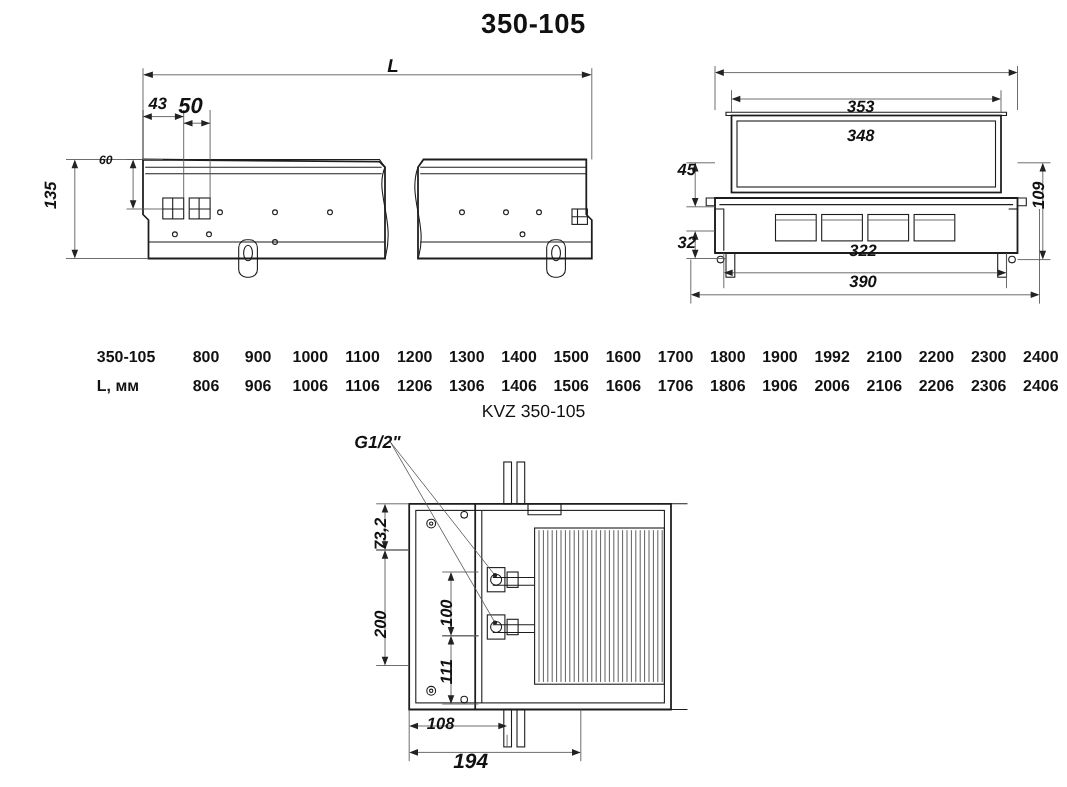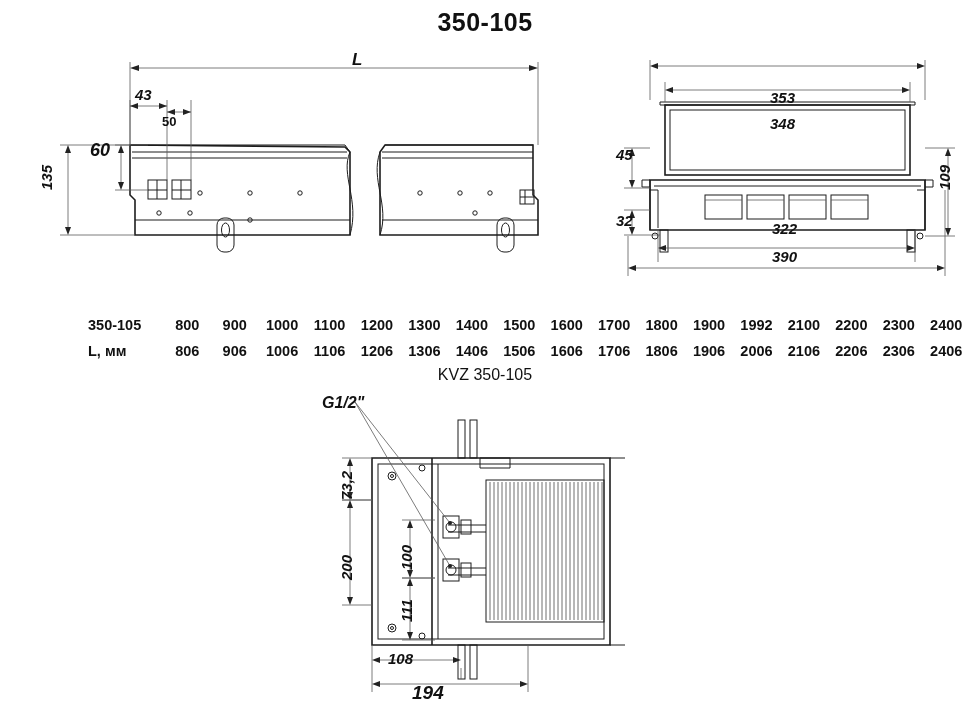--- a/index.html
+++ b/index.html
@@ -112,22 +112,22 @@
     <polygon points="101,150 98,142 104,142" fill="#222"></polygon>
 
     <path class="sl" d="M40,105 L110,105 M40,195 L115,195"></path>
     <path class="sl" d="M48,108 L48,192"></path>
     <polygon points="48,105 45,113 51,113" fill="#222"></polygon>
     <polygon points="48,195 45,187 51,187" fill="#222"></polygon>
   </svg>
 
   <div class="lbl lbl-b" style="left:352px;top:50px;font-size:17px;font-style:italic;">L</div>
   <div class="lbl lbl-b" style="left:135px;top:86px;font-size:15px;font-style:italic;">43</div>
-  <div class="lbl lbl-b" style="left:162px;top:86px;font-size:13px;margin-top:28px;">50</div>
-  <div class="lbl lbl-b" style="left:90px;top:140px;font-size:18px;font-style:italic;">60</div>
+  <div class="lbl lbl-b" style="left:162px;top:86px;font-size:20px;font-style:italic;">50</div>
+  <div class="lbl lbl-b" style="left:90px;top:140px;font-size:11px;font-style:italic;">60</div>
   <div class="lbl lbl-b rot" style="left:38px;top:190px;font-size:15px;font-style:italic;transform:rotate(-90deg);">135</div>
 
   <svg width="360" height="290" style="left:610px;top:40px;">
 
     <rect class="s2" x="55" y="65" width="245" height="70" fill="#ffffff"></rect>
     <rect class="s" x="60" y="70" width="235" height="60" fill="#ffffff"></rect>
 
     <path class="s" d="M50,62 L305,62 L305,65 L50,65 Z" fill="#f4f4f4"></path>
 
     <path class="s2" d="M40,140 L315,140 L315,190 L40,190 Z" fill="#ffffff"></path>

